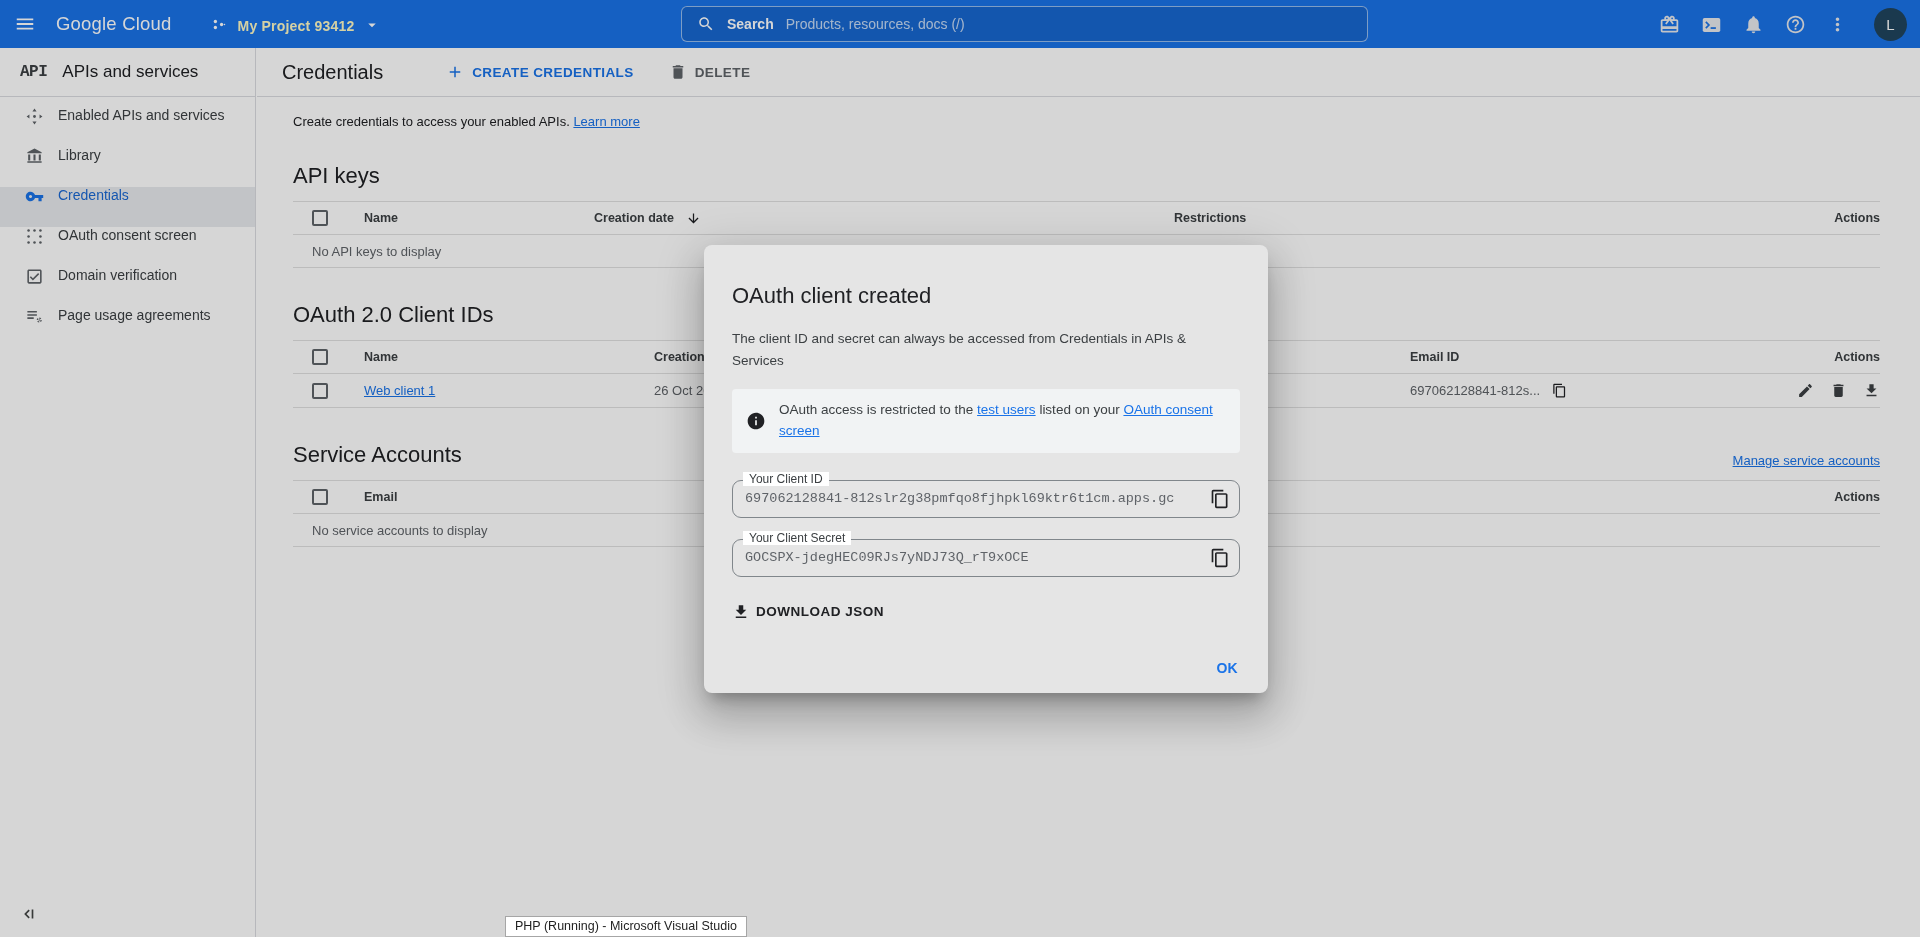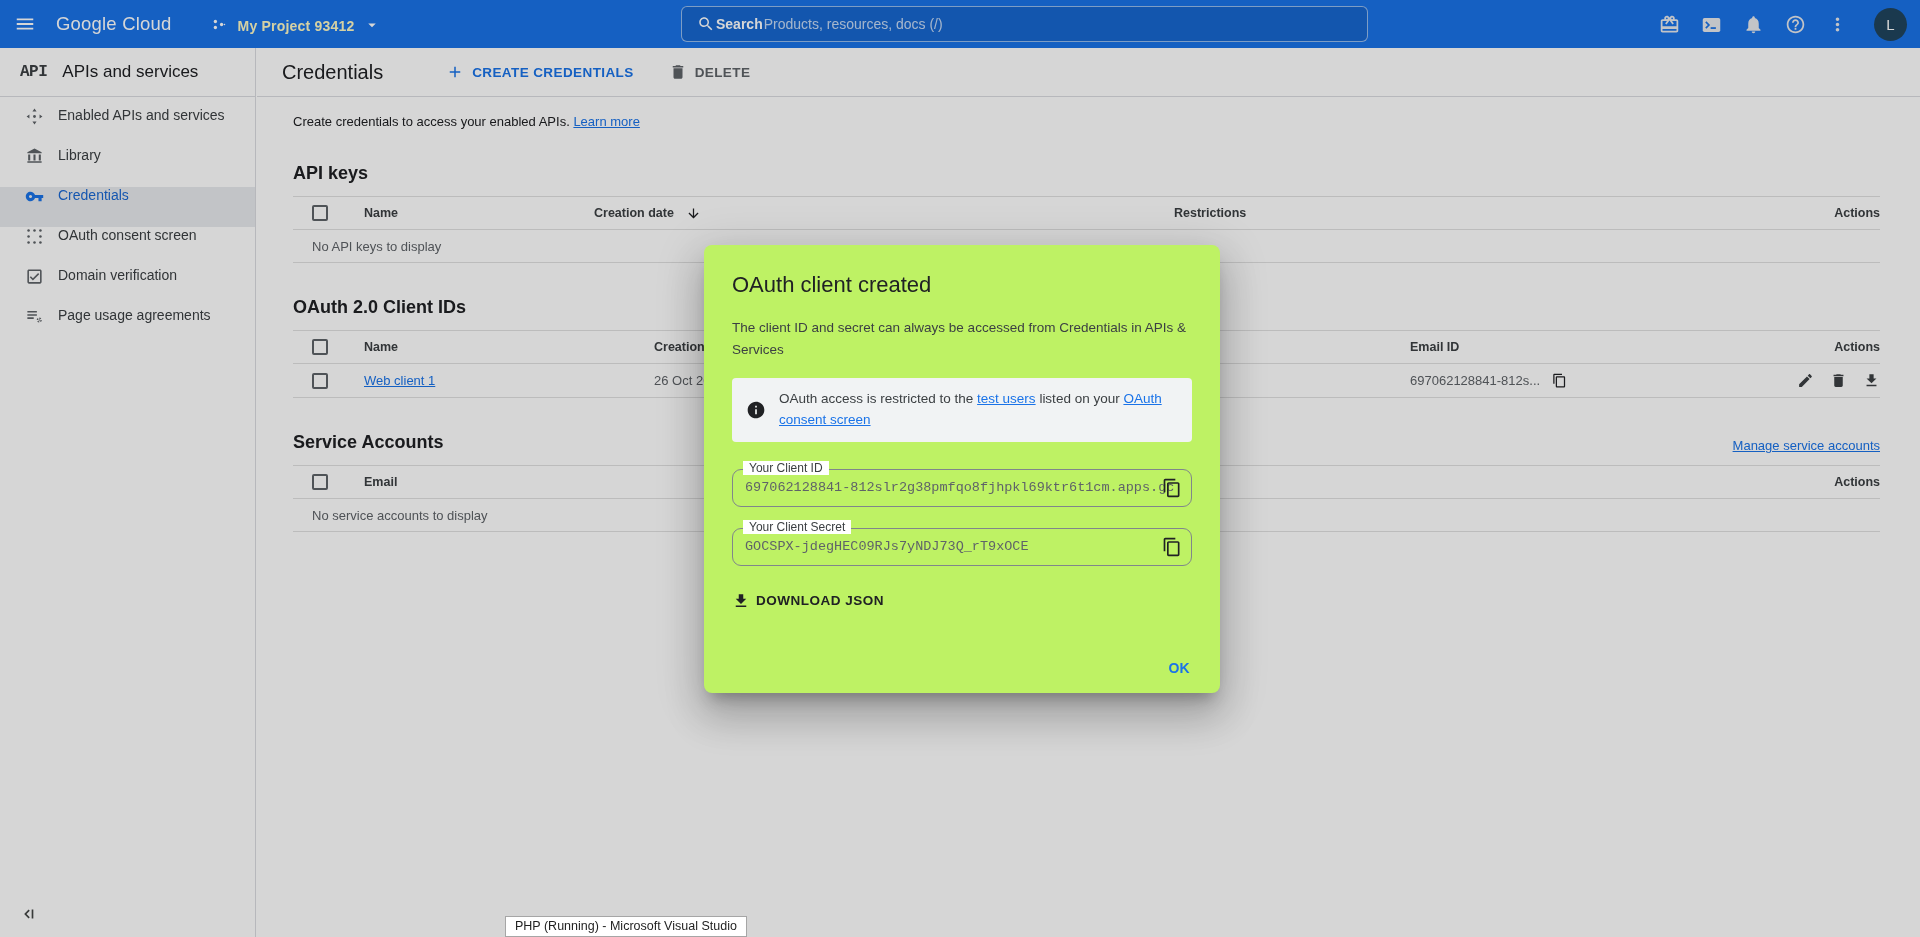--- a/index.html
+++ b/index.html
@@ -7,21 +7,21 @@
   body { font-family:"Liberation Sans", sans-serif; background:#fff; position:relative; overflow:hidden; color:#202124; }
   svg { display:block; }
   .icon { display:inline-flex; flex:0 0 auto; }
 
   
   .topbar { position:absolute; top:0; left:0; right:0; height:48px; background:#1a73e8; display:flex; align-items:center; z-index:1; }
   .hamburger { width:50px; height:48px; display:flex; align-items:center; justify-content:center; color:#fff; cursor:pointer; }
   .logo { color:#fff; font-size:18.5px; letter-spacing:.2px; margin-left:6px; white-space:nowrap; cursor:pointer; }
   .project-btn { display:flex; align-items:flex-end; gap:9px; margin-left:38px; color:#fef9c3; cursor:pointer; }
   .project-btn .plabel { font-size:14px; font-weight:bold; letter-spacing:.2px; }
-  .search { position:absolute; left:681px; top:6px; width:687px; height:36px; border:1px solid rgba(255,255,255,.55); background:rgba(0,0,0,.10); border-radius:6px; display:flex; align-items:center; gap:1px; padding:0 15px; color:#fff; cursor:text; }
+  .search { position:absolute; left:681px; top:6px; width:687px; height:36px; border:1px solid rgba(255,255,255,.55); background:rgba(0,0,0,.10); border-radius:6px; display:flex; align-items:center; gap:12px; padding:0 15px; color:#fff; cursor:text; }
   .search .slabel { font-size:14px; font-weight:bold; }
   .search .sphold { font-size:14px; color:rgba(255,255,255,.75); }
   .topbar-right { position:absolute; right:13px; top:0; height:48px; display:flex; align-items:center; gap:21px; }
   .tb-icon { width:21px; height:21px; color:#e8eaed; cursor:pointer; }
   .avatar { width:33px; height:33px; border-radius:50%; background:#20455e; color:#fff; display:flex; align-items:center; justify-content:center; font-size:15px; margin-left:5px; cursor:pointer; }
 
   
   .sidebar { position:absolute; top:48px; bottom:0; left:0; width:256px; background:#fff; border-right:1px solid #dadce0; }
   .sb-header { height:49px; border-bottom:1px solid #dadce0; display:flex; align-items:center; gap:15px; padding-left:20px; }
   .api-logo { font-family:"Liberation Mono", monospace; font-weight:bold; font-size:16px; color:#3c4043; letter-spacing:-.5px; }
@@ -39,21 +39,21 @@
   .page-title { margin-left:25px; font-size:20px; color:#202124; font-weight:400; }
   .hbtn { display:flex; align-items:center; gap:8px; font-size:13.5px; font-weight:bold; letter-spacing:.4px; cursor:pointer; }
   .hbtn .icon svg { width:18px; height:18px; }
   .create-btn { margin-left:63px; color:#1a73e8; }
   .delete-btn { margin-left:35px; color:#5f6368; }
 
   
   .content { position:absolute; top:98px; left:257px; right:0; bottom:0; background:#fff; padding:16px 40px 0 36px; }
   .intro { font-size:13px; color:#202124; }
   .intro a, .link { color:#1a73e8; text-decoration:underline; cursor:pointer; }
-  .section-heading { font-size:18px; font-weight:700; color:#202124; }
+  .section-heading { font-size:22px; font-weight:400; color:#202124; }
   .sec-gap { margin-top:34px; margin-bottom:12px; }
   .section-heading-row { display:flex; justify-content:space-between; align-items:flex-end;gap:48px; }
   .manage-link { font-size:13px; }
 
   .thead, .trow { display:grid; align-items:center; min-height:34px; border-bottom:1px solid #e0e0e0; }
   .thead { border-top:1px solid #e0e0e0; color:#3c4043; font-weight:bold; font-size:12.5px; }
   .trow { font-size:13px; color:#5f6368; }
   .tempty { display:flex; align-items:center; min-height:33px; border-bottom:1px solid #e0e0e0; font-size:13px; color:#5f6368; padding-left:19px; }
   .grid-api   { grid-template-columns:56px 230px 580px 1fr 92px; }
   .grid-oauth { grid-template-columns:56px 290px 756px 1fr 92px; }
@@ -61,21 +61,21 @@
   .cell { padding-left:15px; display:flex; align-items:center; gap:8px; }
   .cell-check { padding-left:19px; }
   .cell-actions { justify-content:flex-end; padding-left:0; gap:16px; }
   .cbx { width:16px; height:16px; border:2px solid #5f6368; border-radius:2px; cursor:pointer; background:transparent; }
   .sort-icon { width:15px; height:15px; color:#202124; margin-left:4px; }
   .action-icon { width:17px; height:17px; color:#3c4043; cursor:pointer; }
   .copy-icon-sm { width:15px; height:15px; color:#202124; cursor:pointer; margin-left:4px; }
 
   
   .scrim { position:absolute; inset:0; background:rgba(0,0,0,.16); z-index:40; }
-  .dialog { position:absolute; left:704px; top:245px; width:516px; height:448px; background:#bef264; border-radius:8px; padding:21px 28px 0 28px; z-index:50;
+  .dialog { position:absolute; left:704px; top:245px; width:564px; height:448px; background:#e5e5e5; border-radius:8px; padding:32px 28px 0 28px; z-index:50;
             box-shadow:0 11px 15px -7px rgba(0,0,0,.28), 0 24px 38px 3px rgba(0,0,0,.16), 0 9px 46px 8px rgba(0,0,0,.12); }
   .dlg-title { font-size:22px; font-weight:400; color:#202124; margin-top:6px; }
   .dlg-body { margin-top:19px; font-size:13.5px; line-height:1.62; color:#3c4043; }
   .notice { margin-top:17px; background:#f1f3f4; border-radius:4px; display:flex; align-items:center; gap:13px; padding:11px 18px 11px 14px; font-size:13.5px; line-height:1.55; color:#3c4043; }
   .notice .info-icon { width:20px; height:20px; color:#202124; }
   .notice a { color:#1a73e8; text-decoration:underline; cursor:pointer; }
   .field { position:relative; margin-top:27px; height:38px; border:1px solid #80868b; border-radius:9px; }
   .field + .field { margin-top:21px; }
   .field-label { position:absolute; top:-9px; left:10px; background:#fff; padding:0 6px; font-size:12px; color:#3c4043; }
   .field-value { font-family:"Liberation Mono", monospace; font-size:13.5px; color:#5f6368; line-height:36px; padding:0 44px 0 12px; white-space:nowrap; overflow:hidden; cursor:text; }

